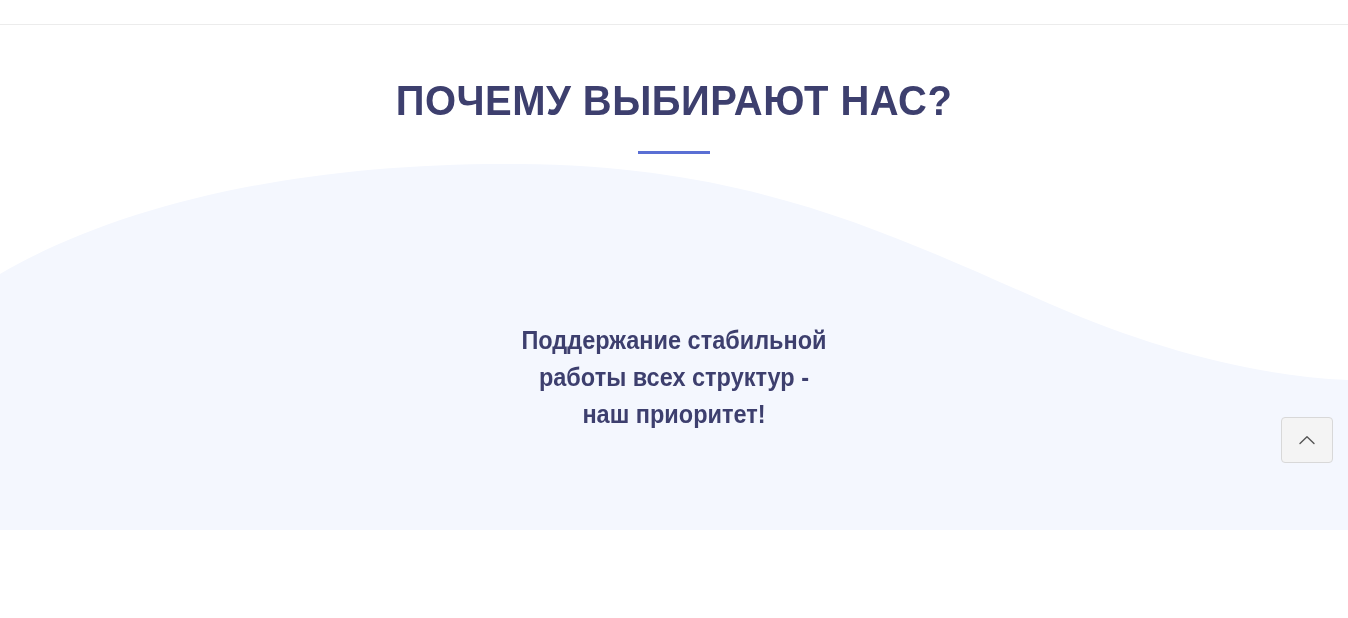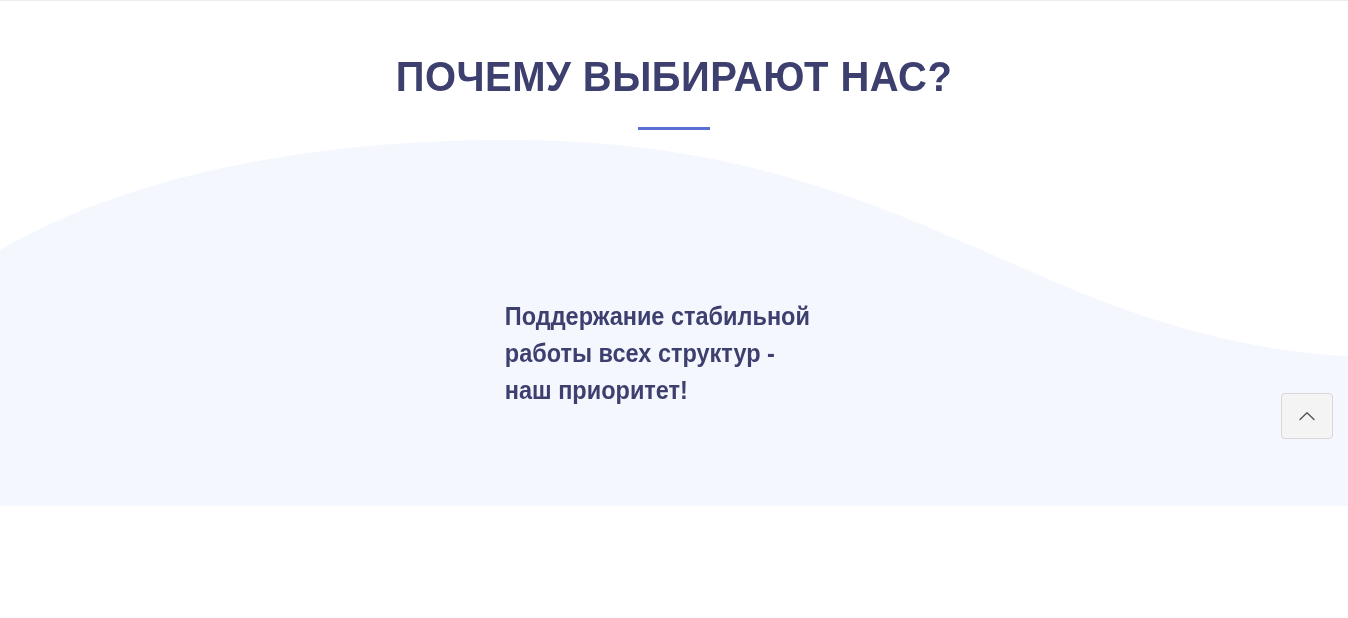--- a/index.html
+++ b/index.html
@@ -13,20 +13,21 @@
     background: #ffffff;
     font-family: "Liberation Sans", sans-serif;
     position: relative;
   }
   .page {
     position: relative;
     width: 1348px;
     height: 506px;
     background: #ffffff;
     overflow: hidden;
+    margin-top: 24px;
   }
   
   .top-rule {
     position: absolute;
     top: 0;
     left: 0;
     width: 1348px;
     height: 1px;
     background: #ececec;
   }
@@ -77,20 +78,21 @@
     left: 0;
     width: 1348px;
     display: flex;
     justify-content: center;
     align-items: flex-start;
   }
   .col {
     width: 380px;
     padding: 0 10px;
     box-sizing: border-box;
+    text-align: center;
   }
   .col-text {
     font-family: "Liberation Sans", sans-serif;
     font-weight: bold;
     font-size: 25px;
     line-height: 37px;
     color: #3d3f6e;
     transform: scaleX(0.94);
     transform-origin: center center;
     white-space: pre-line;

